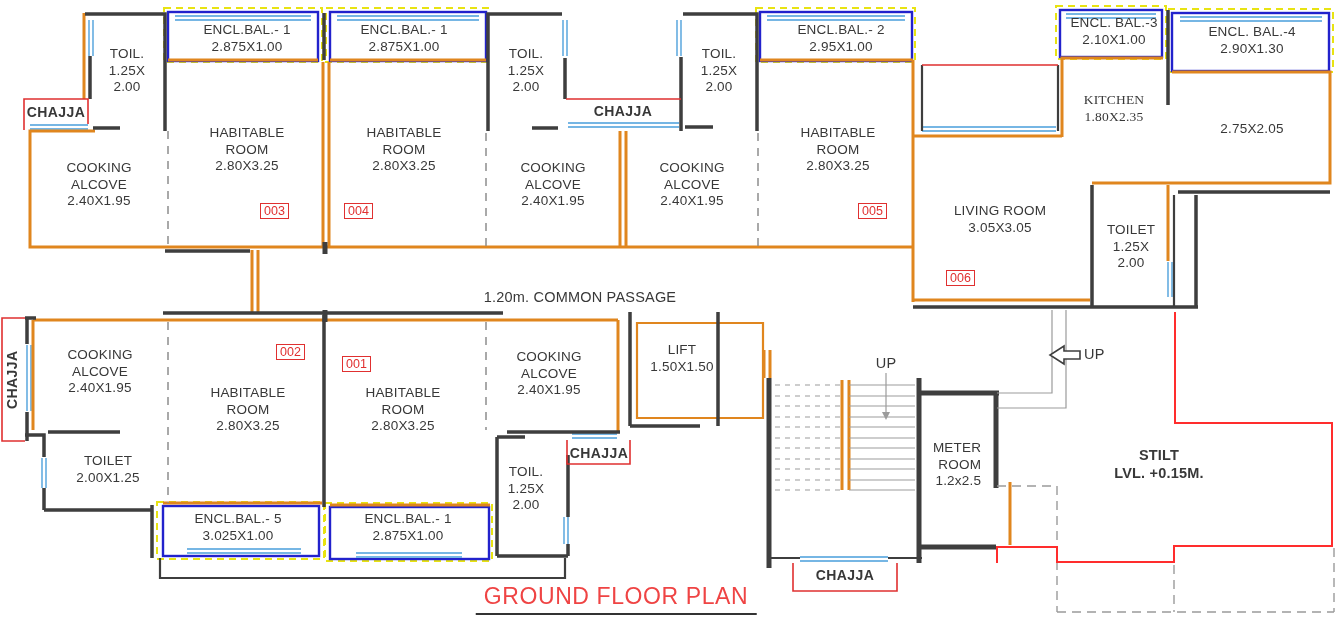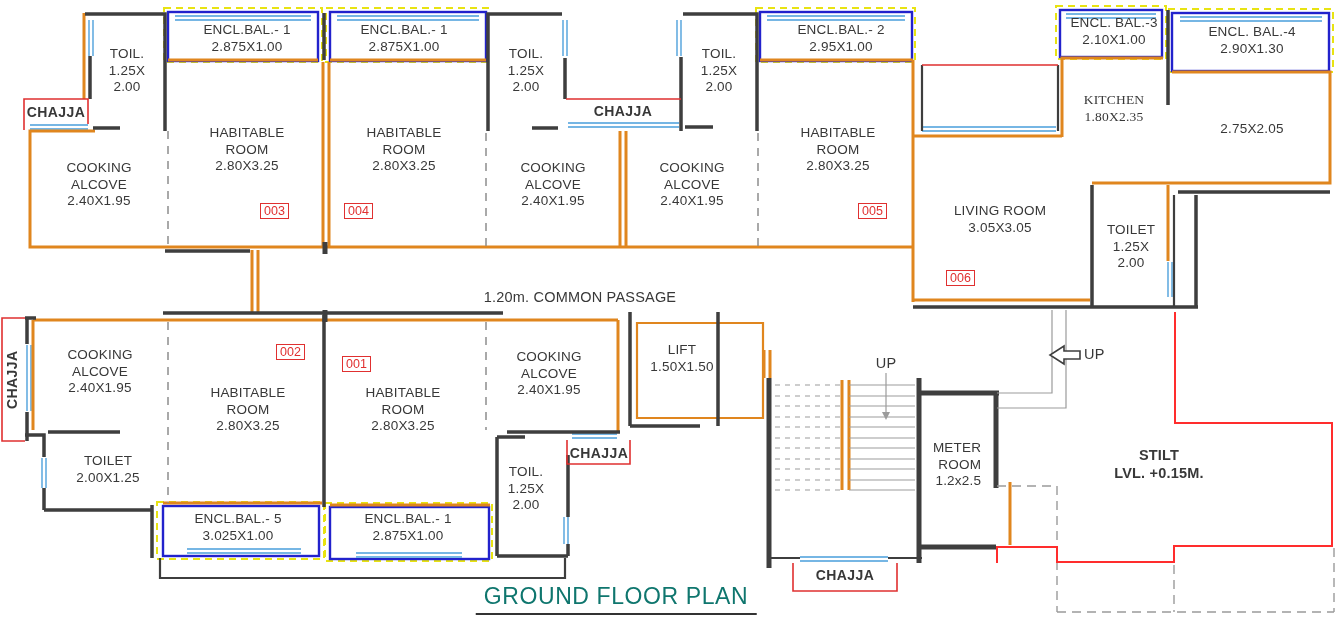--- a/index.html
+++ b/index.html
@@ -8,21 +8,21 @@
   #plan svg{position:absolute;left:0;top:0;z-index:1;}
   .lbl{position:absolute;z-index:2;transform:translateX(-50%);text-align:center;
        font:13.5px/1.24 "Liberation Sans",sans-serif;color:#383838;
        white-space:nowrap;letter-spacing:.2px;}
   .lbl.left{transform:none;text-align:left;}
   .sm{font-size:14px;letter-spacing:.4px;font-weight:bold;}
   .md{font-size:14.5px;}
   .badge{position:absolute;z-index:2;border:1.5px solid var(--accent-red);
          color:var(--accent-red);font:12.5px/1.15 "Liberation Sans",sans-serif;
          padding:0 3px;background:rgba(255,255,255,.65);}
-  .title{font-size:23px;color:#0f766e;letter-spacing:.6px;border-bottom:2.5px solid #333;
+  .title{font-size:23px;color:#ef4444;letter-spacing:.6px;border-bottom:2.5px solid #333;
          padding:0 8px 2px;}
   .vert{writing-mode:vertical-rl;transform:rotate(180deg);text-align:center;}
   
   .o{stroke:var(--wall-orange);stroke-width:3;fill:none;}
   .o2{stroke:var(--wall-orange);stroke-width:2.2;fill:none;}
   .d{stroke:var(--wall-dark);stroke-width:3.5;fill:none;}
   .d2{stroke:var(--wall-dark);stroke-width:2.2;fill:none;}
   .d5{stroke:var(--wall-dark);stroke-width:5;fill:none;}
   .b{stroke:var(--balcony-blue);stroke-width:2.4;fill:none;}
   .wb{stroke:var(--window-blue);stroke-width:1.8;fill:none;}

